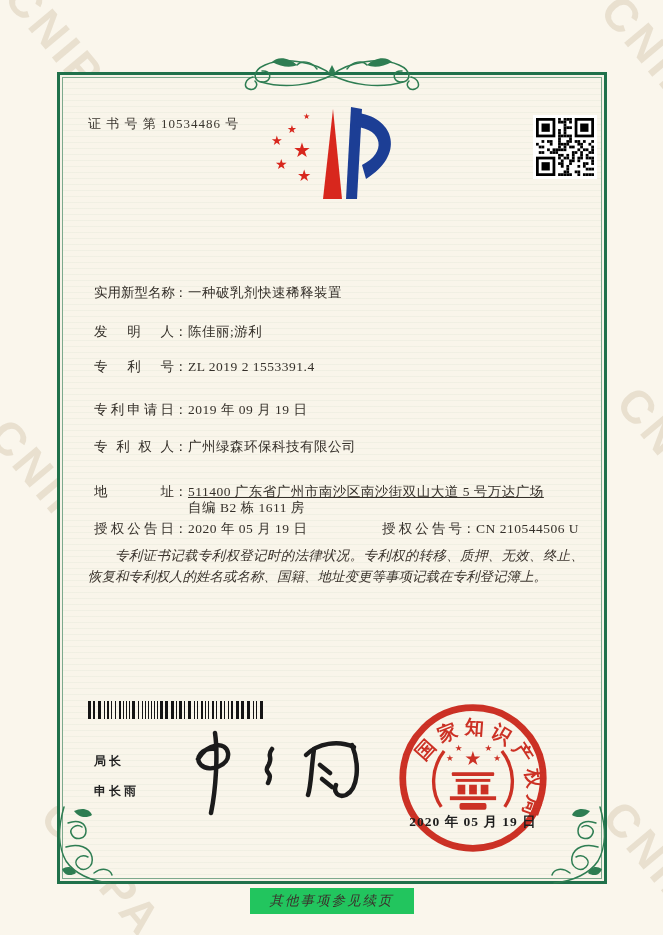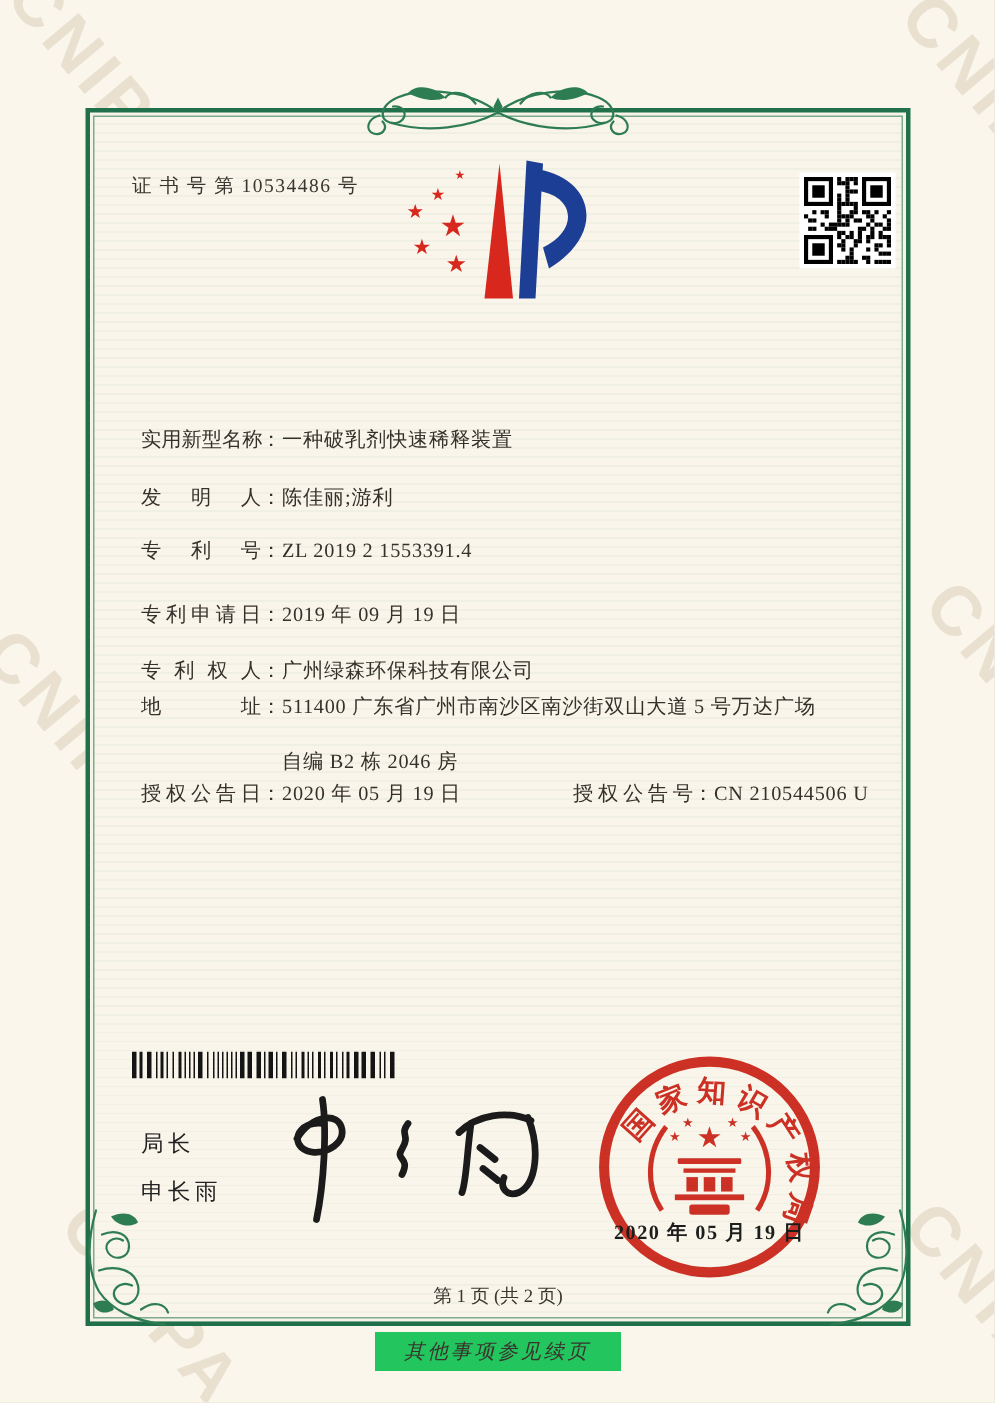--- a/index.html
+++ b/index.html
@@ -46,31 +46,31 @@
     position:absolute;left:0;top:128px;width:100%;text-align:center;
     font-size:31px;font-weight:bold;letter-spacing:10px;color:#191613;
   }
   
   .fields{position:absolute;left:34px;top:209px;width:488px;font-size:13.5px;color:#35302a;}
   .frow{position:absolute;left:0;white-space:nowrap;}
   .flabel{display:inline-block;width:80px;text-align:justify;text-align-last:justify;vertical-align:bottom;}
   .fcolon{display:inline-block;width:14px;}
   .fvalue{letter-spacing:0.5px;}
   .r1{top:0;} .r2{top:39px;} .r3{top:74px;} .r4{top:117px;} .r5{top:154px;}
-  .r6{top:178px;} .r6b{top:215px;padding-left:94px;} .r7{top:236px;}
+  .r6{top:199px;text-decoration:underline;} .r6b{top:215px;padding-left:94px;} .r7{top:236px;}
   .grant-no-group{position:absolute;left:288px;top:0;}
   
   .paras{
     position:absolute;left:28px;top:470px;width:496px;
     font-size:13.5px;line-height:21px;text-align:justify;color:#3a332c;
   }
   .paras p{margin:0;text-indent:2em;font-style:italic;}
   
   .barcode{position:absolute;left:28px;top:626px;width:182px;height:18px;}
-  .issuer{position:absolute;left:34px;top:678px;font-size:15px;letter-spacing:3px;color:#232323;}
+  .issuer{position:absolute;left:34px;top:678px;font-size:12px;letter-spacing:3px;color:#232323;font-weight:bold;}
   .issuer div{margin-bottom:13px;}
   .signature{position:absolute;left:108px;top:648px;width:230px;height:100px;}
   .seal{position:absolute;left:336px;top:626px;width:154px;height:154px;mix-blend-mode:multiply;opacity:0.95;}
   .seal-date{
     position:absolute;left:336px;top:738px;width:154px;text-align:center;
     font-size:13.5px;font-weight:bold;letter-spacing:1px;color:#1d1d1d;
   }
   .page-info{position:absolute;left:0;top:781px;width:100%;text-align:center;font-size:12.5px;color:#3a352e;}
   .footer-note{
     position:absolute;left:50%;top:888px;transform:translateX(-50%);
@@ -298,31 +298,32 @@
       <div class="frow r4">
         <span class="flabel">专利申请日</span><span class="fcolon">：</span><span class="fvalue">2019 年 09 月 19 日</span>
       </div>
       <div class="frow r5">
         <span class="flabel">专利权人</span><span class="fcolon">：</span><span class="fvalue">广州绿森环保科技有限公司</span>
       </div>
       <div class="frow r6">
         <span class="flabel">地址</span><span class="fcolon">：</span><span class="fvalue">511400 广东省广州市南沙区南沙街双山大道 5 号万达广场</span>
       </div>
       <div class="frow r6b">
-        <span class="fvalue">自编 B2 栋 2046 房</span>
+        <span class="fvalue">自编 B2 栋 1611 房</span>
       </div>
       <div class="frow r7">
         <span class="flabel">授权公告日</span><span class="fcolon">：</span><span class="fvalue">2020 年 05 月 19 日</span>
         <span class="grant-no-group">
           <span class="flabel">授权公告号</span><span class="fcolon">：</span><span class="fvalue">CN 210544506 U</span>
         </span>
       </div>
     </div>
 
     <div class="paras">
+      <p>专利证书记载专利权登记时的法律状况。专利权的转移、质押、无效、终止、恢复和专利权人的姓名或名称、国籍、地址变更等事项记载在专利登记簿上。</p>
     </div>
 
     <div class="barcode" id="barcode"><svg width="182" height="18" xmlns="http://www.w3.org/2000/svg">
           <rect x="0" y="0" width="3" height="18" fill="#141414"></rect>
           <rect x="5" y="0" width="2" height="18" fill="#141414"></rect>
           <rect x="10" y="0" width="3" height="18" fill="#141414"></rect>
           <rect x="16" y="0" width="1" height="18" fill="#141414"></rect>
           <rect x="19" y="0" width="2" height="18" fill="#141414"></rect>
           <rect x="23" y="0" width="1" height="18" fill="#141414"></rect>
           <rect x="27" y="0" width="1" height="18" fill="#141414"></rect>
@@ -402,17 +403,16 @@
         <rect x="76" y="87" width="8" height="10"></rect>
         <rect x="88" y="87" width="8" height="10"></rect>
         <rect x="56" y="99" width="48" height="4"></rect>
         <path d="M47,110 C36,94 36,70 50,52" stroke="#d0281c" stroke-width="3.5" fill="none"></path>
         <path d="M113,110 C124,94 124,70 110,52" stroke="#d0281c" stroke-width="3.5" fill="none"></path>
         <rect x="66" y="106" width="28" height="7" rx="2"></rect>
       </g>
     </svg>
     <div class="seal-date">2020 年 05 月 19 日</div>
 
-    <div class="page-info">第 1 页 (共 2 页)</div>
   </div>
 
   <div class="footer-note">其他事项参见续页</div>
 </div>
 
 </body></html>

